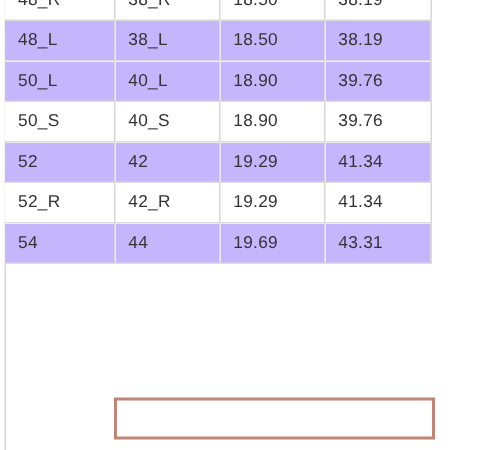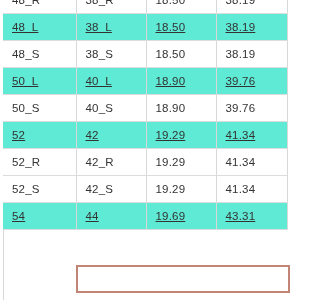--- a/index.html
+++ b/index.html
@@ -59,21 +59,21 @@
   }
   table.size-table td:last-child {
     border-right: 1px solid #d8d8d8;
   }
   table.size-table tr:first-child td {
     border-top: 1px solid #dcdcdc;
   }
 
   
   table.size-table tr.row-odd  td { background: #ffffff; }
-  table.size-table tr.row-even td { background: #5eead4; text-decoration: underline; }
+  table.size-table tr.row-even td { background: #c4b5fd; }
 
   
   #left-rule {
     position: absolute;
     left: 3px;
     top: 0;
     width: 1px;
     height: 300px;
     background: #d8d8d8;
   }
@@ -112,26 +112,20 @@
             <td>38_R</td>
             <td>18.50</td>
             <td>38.19</td>
           </tr>
           <tr class="row-even">
             <td>48_L</td>
             <td>38_L</td>
             <td>18.50</td>
             <td>38.19</td>
           </tr>
-          <tr class="row-odd">
-            <td>48_S</td>
-            <td>38_S</td>
-            <td>18.50</td>
-            <td>38.19</td>
-          </tr>
           <tr class="row-even">
             <td>50_L</td>
             <td>40_L</td>
             <td>18.90</td>
             <td>39.76</td>
           </tr>
           <tr class="row-odd">
             <td>50_S</td>
             <td>40_S</td>
             <td>18.90</td>
@@ -142,26 +136,20 @@
             <td>42</td>
             <td>19.29</td>
             <td>41.34</td>
           </tr>
           <tr class="row-odd">
             <td>52_R</td>
             <td>42_R</td>
             <td>19.29</td>
             <td>41.34</td>
           </tr>
-          <tr class="row-odd">
-            <td>52_S</td>
-            <td>42_S</td>
-            <td>19.29</td>
-            <td>41.34</td>
-          </tr>
           <tr class="row-even">
             <td>54</td>
             <td>44</td>
             <td>19.69</td>
             <td>43.31</td>
           </tr>
         </tbody>
     </table>
   </div>
 

